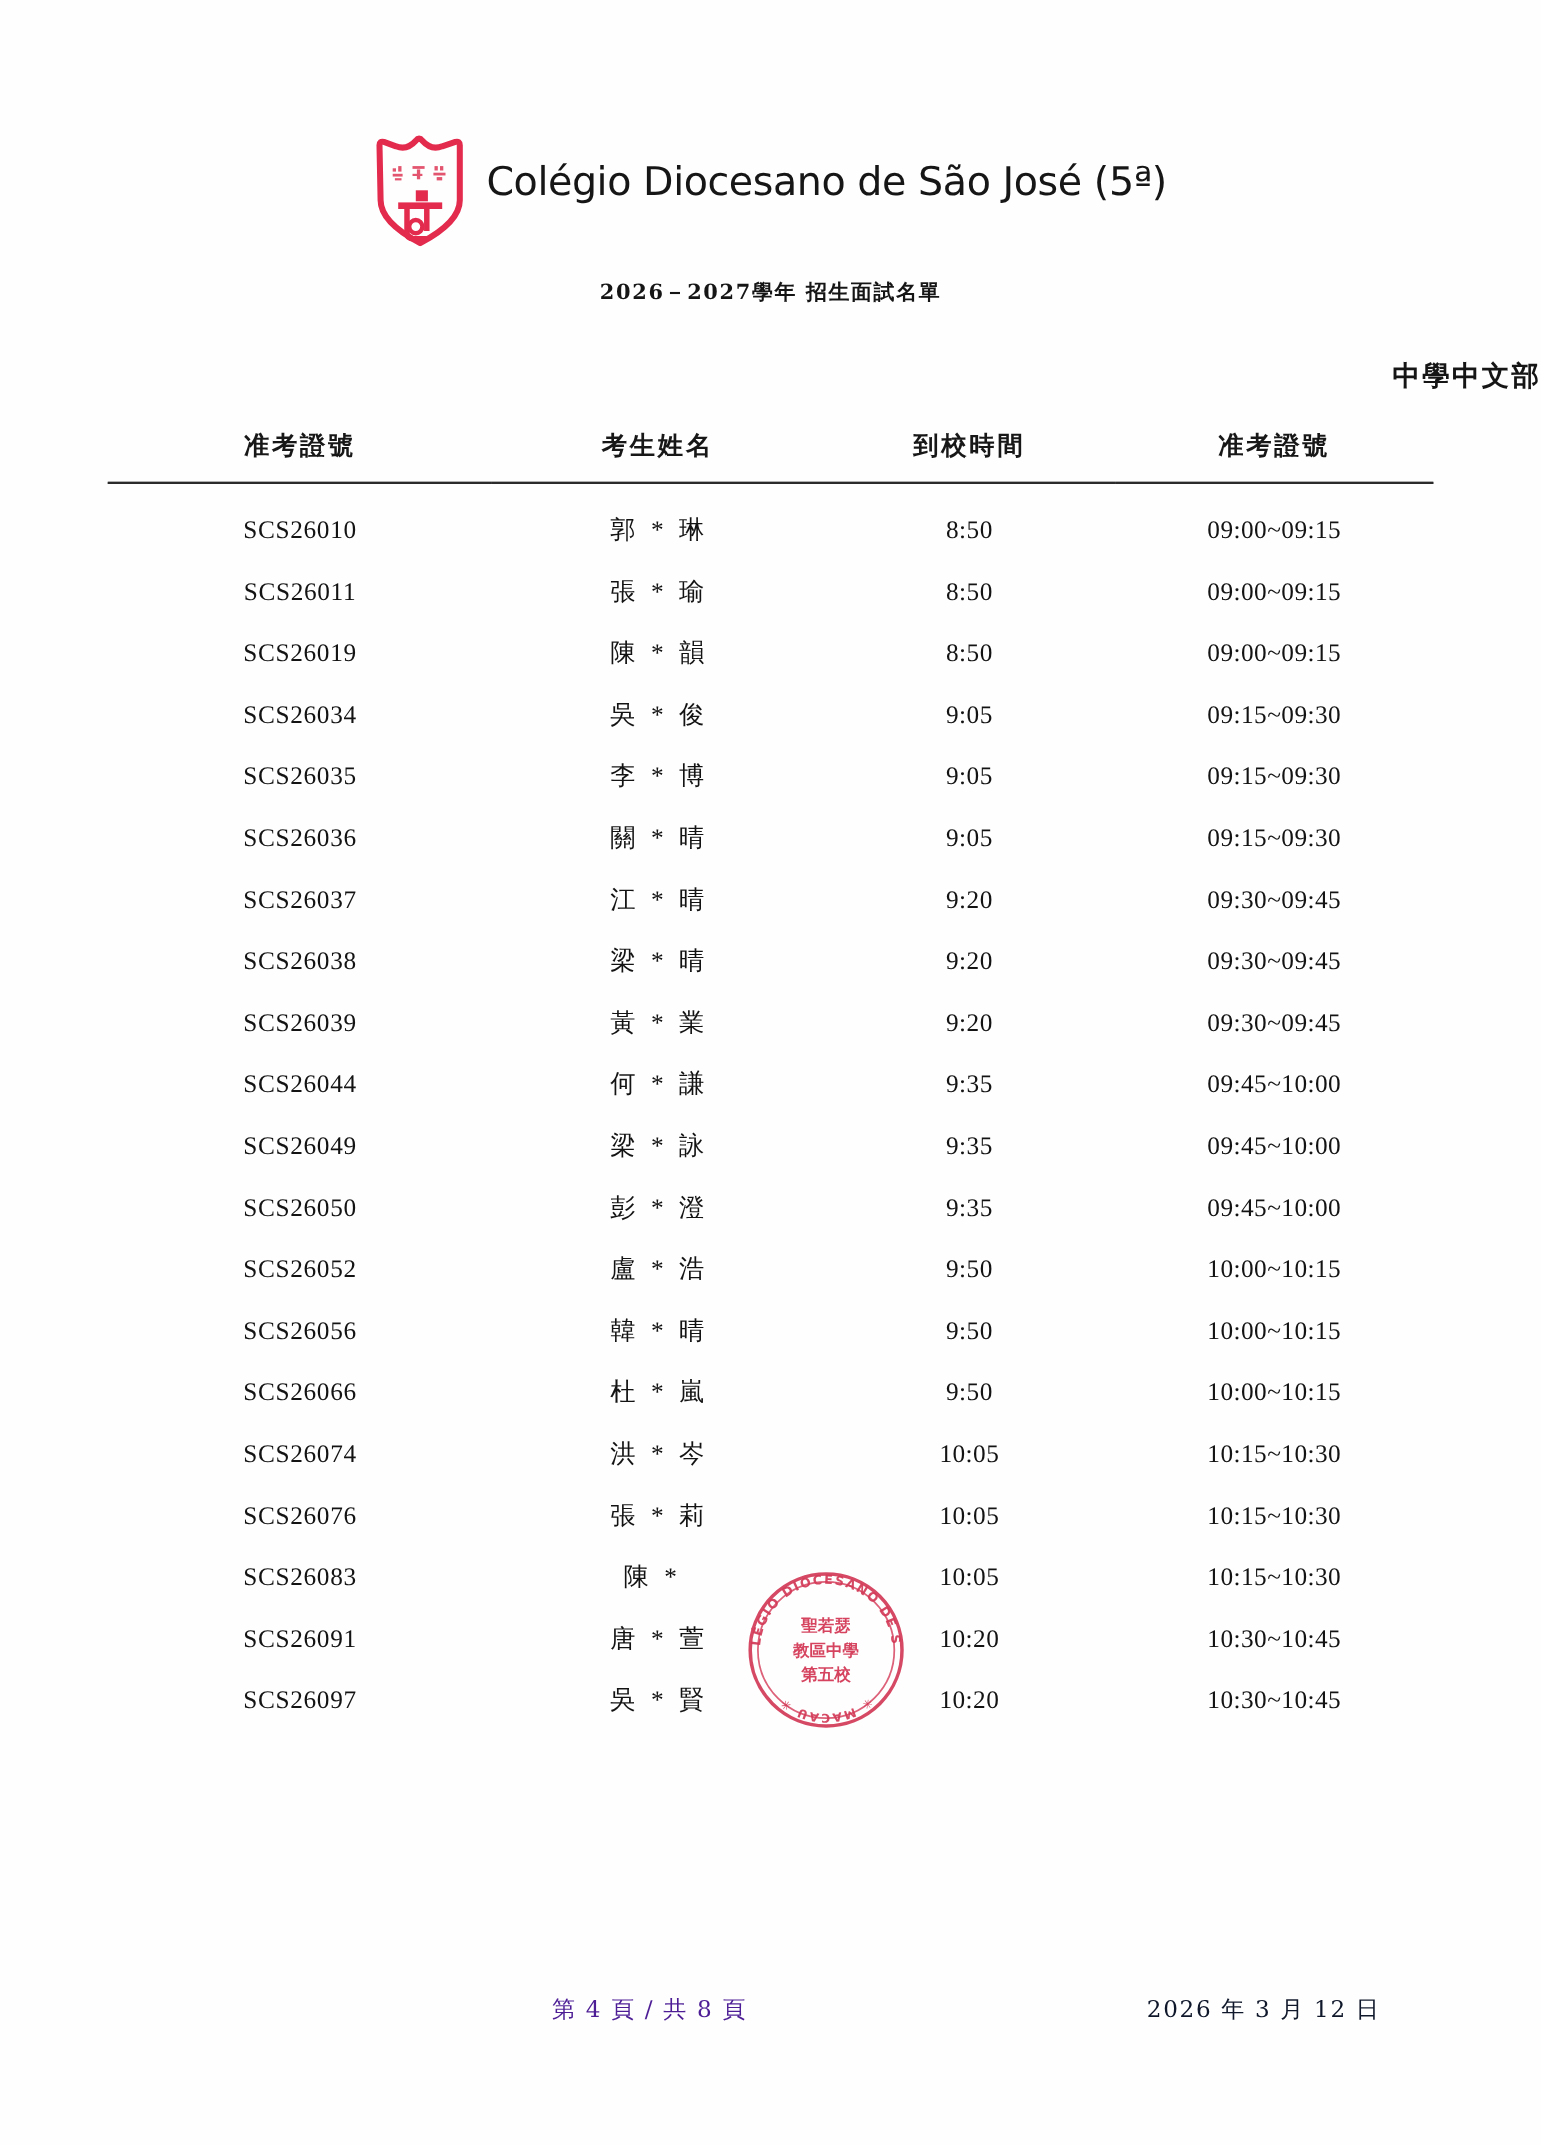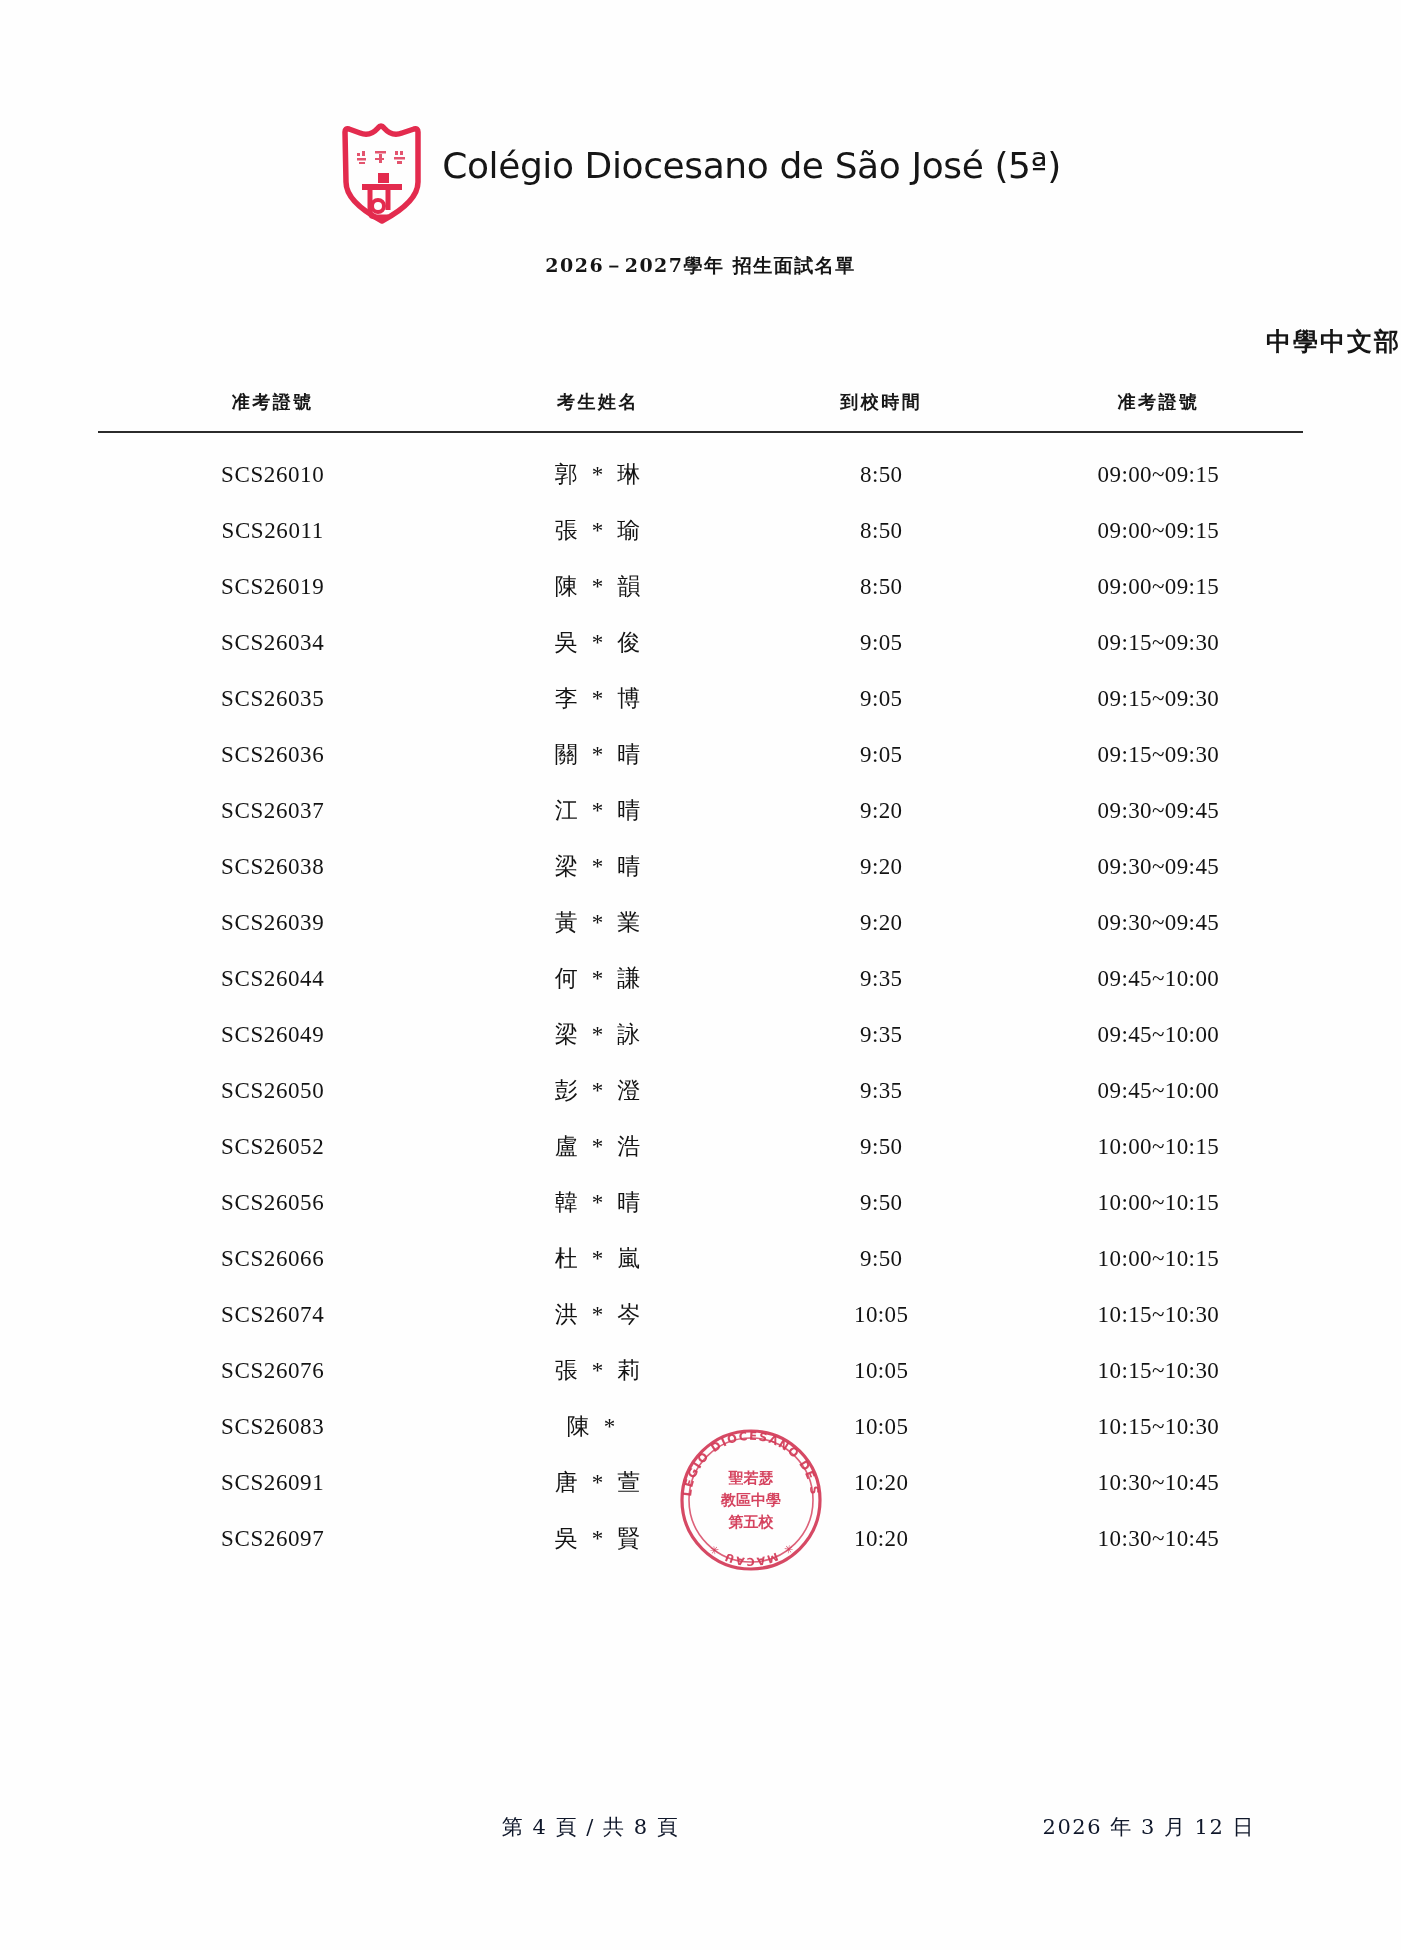--- a/index.html
+++ b/index.html
@@ -109,21 +109,21 @@
     border-collapse: collapse;
     table-layout: fixed;
   }
   table.roster col.c-id   { width: 29%; }
   table.roster col.c-name { width: 25%; }
   table.roster col.c-arr  { width: 22%; }
   table.roster col.c-int  { width: 24%; }
 
   table.roster thead th {
     font-family: "DejaVu Serif", "Liberation Serif", serif;
-    font-size: 18px;
+    font-size: 23px;
     font-weight: 700;
     letter-spacing: 2.5px;
     color: #171717;
     padding: 0 0 17px 0;
     text-align: center;
     vertical-align: bottom;
   }
   table.roster thead tr {
     border-bottom: 2.2px solid #2b2b2b;
   }
@@ -165,21 +165,21 @@
     height: 40px;
   }
   .footer-page {
     position: absolute;
     left: 50%;
     transform: translateX(-50%);
     margin-left: -110px;
     font-family: "DejaVu Serif", "Liberation Serif", serif;
     font-size: 21px;
     letter-spacing: 1.5px;
-    color: #0f172a;
+    color: #4c1d95;
     white-space: nowrap;
   }
   .footer-date {
     position: absolute;
     right: 48px;
     font-family: "DejaVu Serif", "Liberation Serif", serif;
     font-size: 21px;
     letter-spacing: 1.5px;
     color: #0f172a;
     white-space: nowrap;

